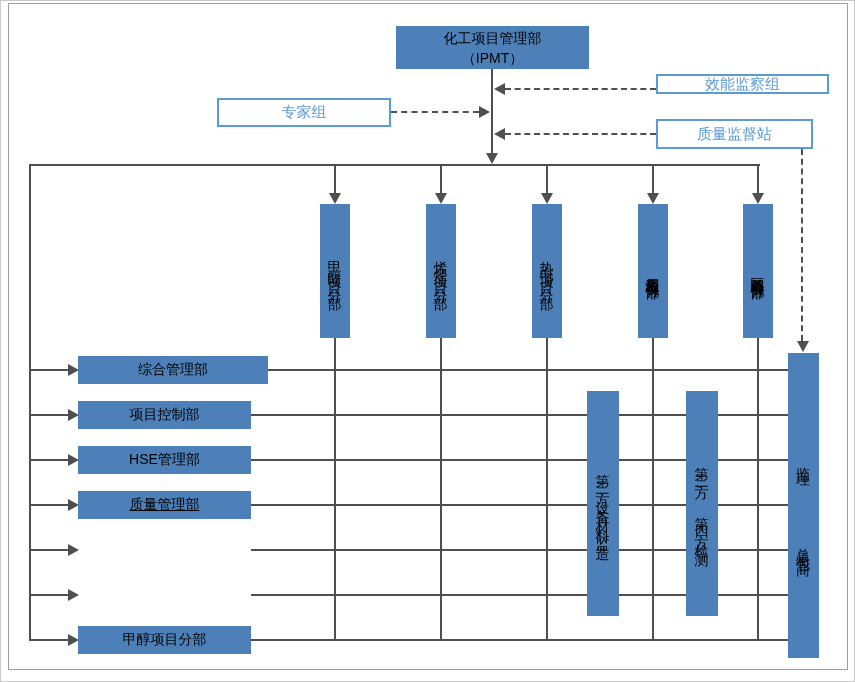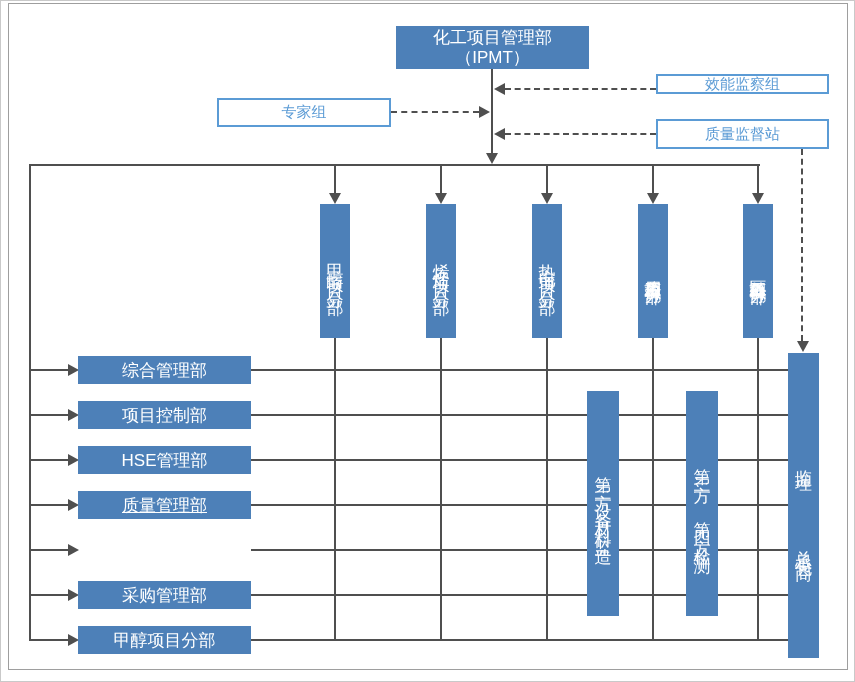--- a/index.html
+++ b/index.html
@@ -25,24 +25,24 @@
   .dash-v { position: absolute; width: 0;  border-left: 2px dashed #4f4f4f; }
   
   .arr { position: absolute; width: 0; height: 0; }
   .arr-down  { border-left: 6px solid transparent; border-right: 6px solid transparent; border-top: 11px solid #4f4f4f; }
   .arr-right { border-top: 6px solid transparent; border-bottom: 6px solid transparent; border-left: 11px solid #4f4f4f; }
   .arr-left  { border-top: 6px solid transparent; border-bottom: 6px solid transparent; border-right: 11px solid #4f4f4f; }
   
   .bluebox {
     position: absolute;
     background: #4d80b8;
-    color: #ffffff;
+    color: #000000;
     display: flex; align-items: center; justify-content: center;
     text-align: center;
-    font-size: 17px;
+    font-size: 14px;
   }
   
   .outlinebox {
     position: absolute;
     background: #ffffff;
     border: 2px solid #5b9bd5;
     color: #5b9bd5;
     display: flex; align-items: center; justify-content: center;
     font-size: 15px;
   }
@@ -123,54 +123,51 @@
     <span>化工项目管理部</span>
     <span>（IPMT）</span>
   </div>
 
   <div class="outlinebox" style="left:216px; top:97px; width:174px; height:29px;">
     <span>专家组</span>
   </div>
   <div class="outlinebox" style="left:655px; top:73px; width:173px; height:20px;">
     <span>效能监察组</span>
   </div>
-  <div class="outlinebox" style="left:655px; top:118px; width:173px; height:30px;">
+  <div class="outlinebox" style="left:655px; top:118px; width:157px; height:30px;">
     <span>质量监督站</span>
   </div>
 
   <div class="bluebox" style="left:319px; top:203px; width:30px; height:134px;">
     <span class="vtext ls7">甲醇项目分部</span>
   </div>
   <div class="bluebox" style="left:425px; top:203px; width:30px; height:134px;">
     <span class="vtext ls7">烯烃项目分部</span>
   </div>
   <div class="bluebox" style="left:531px; top:203px; width:30px; height:134px;">
     <span class="vtext ls7">热电项目分部</span>
   </div>
   <div class="bluebox" style="left:637px; top:203px; width:30px; height:134px;">
     <span class="vtext ls1">公用工程项目分部</span>
   </div>
   <div class="bluebox" style="left:742px; top:203px; width:30px; height:134px;">
     <span class="vtext ls1">区外工程项目分部</span>
   </div>
 
-  <div class="bluebox" style="left:77px; top:355px; width:173px; height:28px;text-align:center;">
+  <div class="bluebox" style="left:77px; top:355px; width:190px; height:28px;text-align:center;">
     <span>综合管理部</span>
   </div>
   <div class="bluebox" style="left:77px; top:400px; width:173px; height:28px;">
     <span>项目控制部</span>
   </div>
   <div class="bluebox" style="left:77px; top:445px; width:173px; height:28px;">
     <span>HSE管理部</span>
   </div>
   <div class="bluebox" style="left:77px; top:490px; width:173px; height:28px;text-decoration:underline;">
     <span>质量管理部</span>
-  </div>
-  <div class="bluebox" style="left:77px; top:580px; width:173px; height:28px;">
-    <span>采购管理部</span>
   </div>
   <div class="bluebox" style="left:77px; top:625px; width:173px; height:28px;">
     <span>甲醇项目分部</span>
   </div>
 
   <div class="bluebox" style="left:586px; top:390px; width:32px; height:225px;">
     <span class="vtext ls9">第三方设备材料监造</span>
   </div>
   <div class="bluebox" style="left:685px; top:390px; width:32px; height:225px;">
     <span class="vtext ls9">第三方、第四方检测</span>

